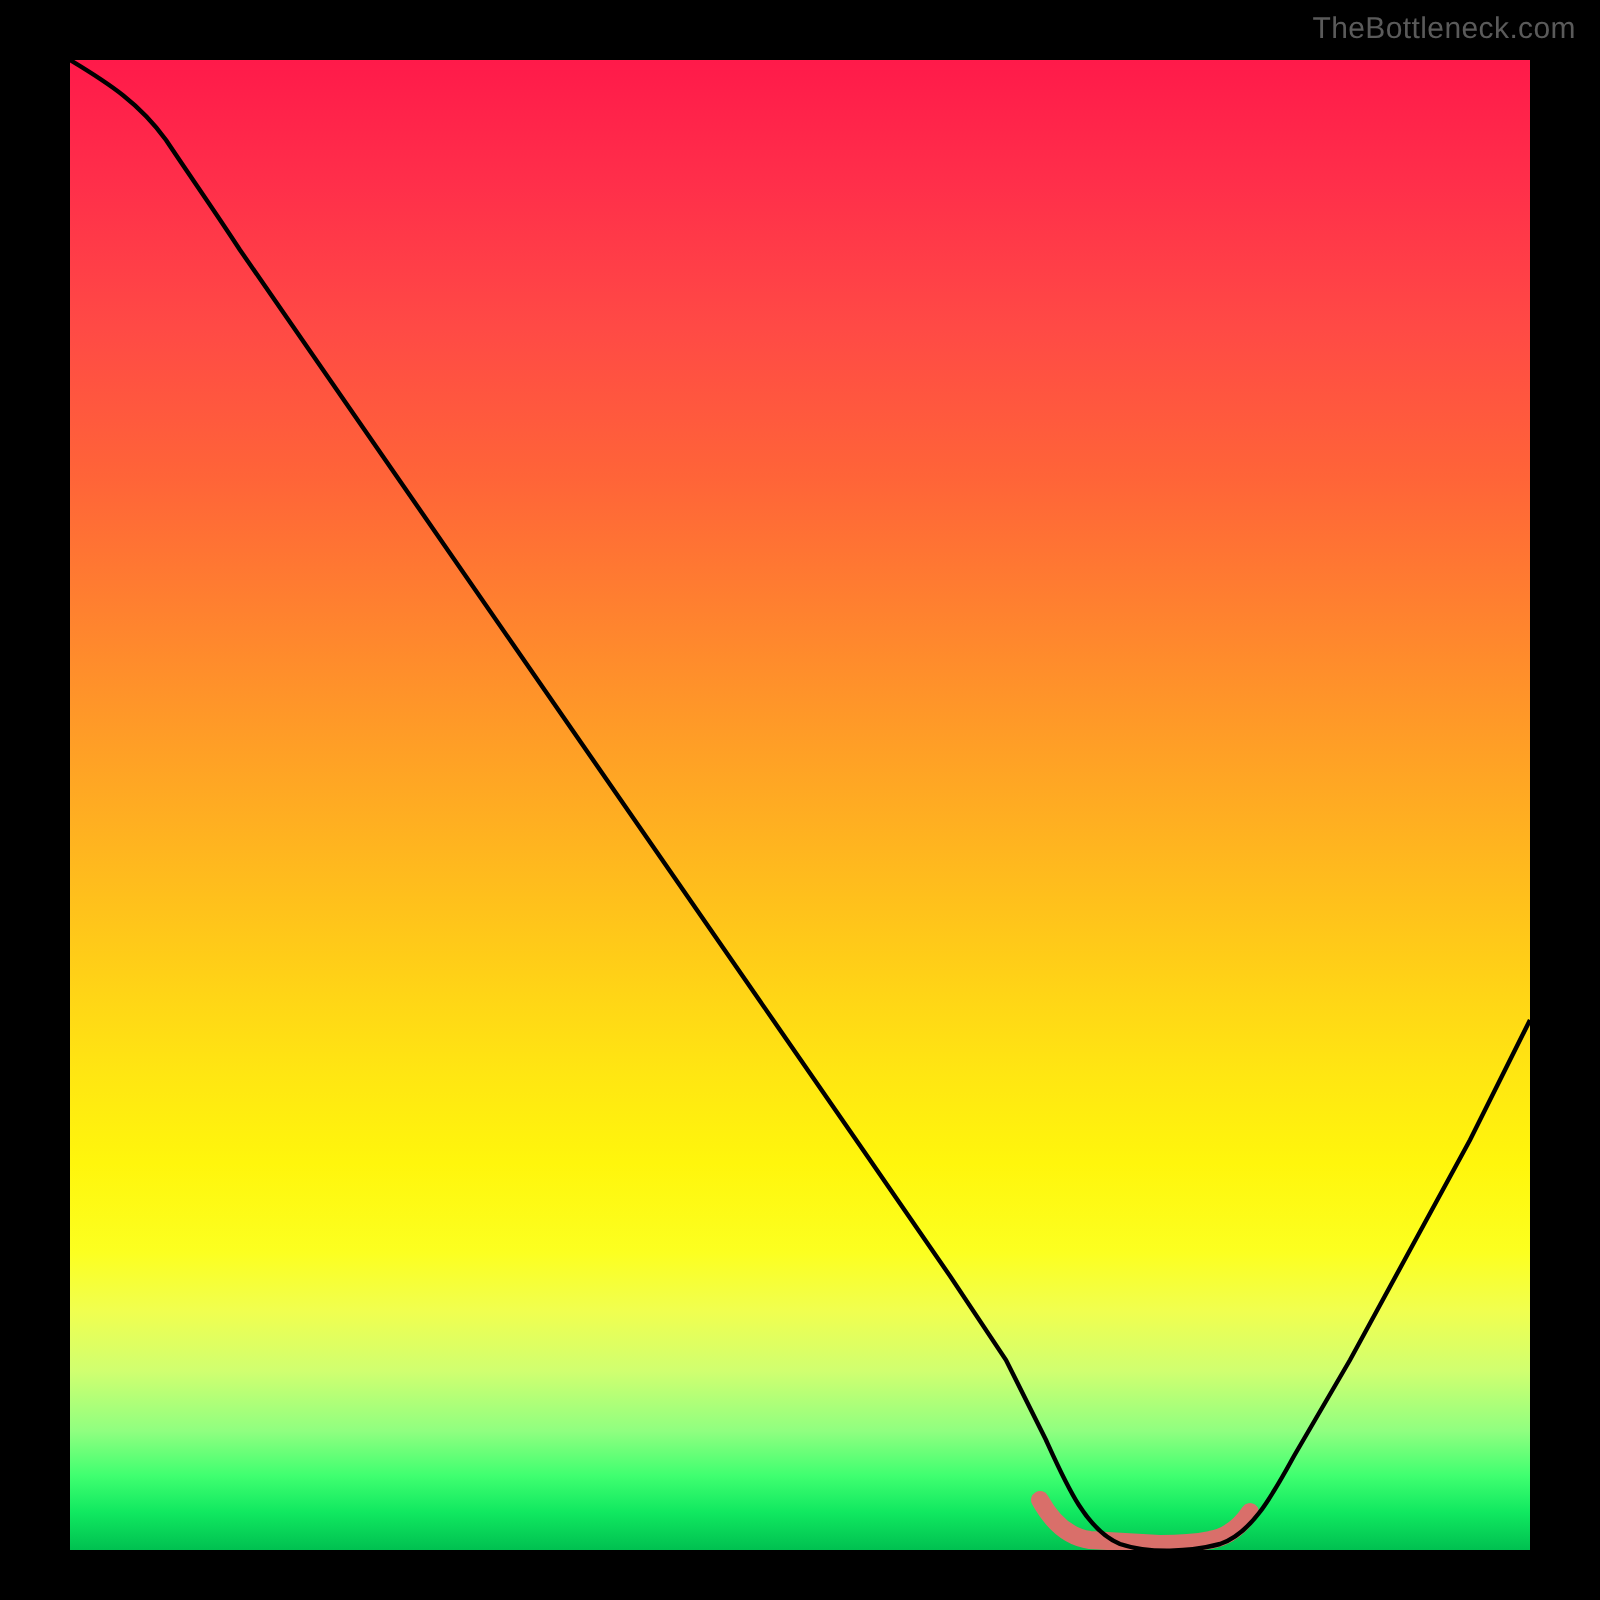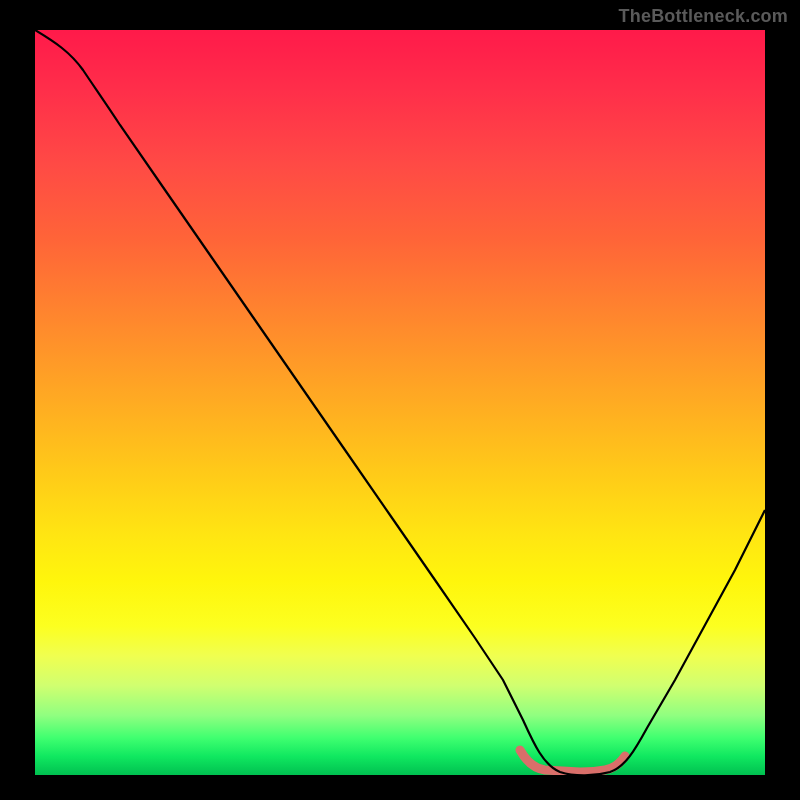--- a/index.html
+++ b/index.html
@@ -9,22 +9,22 @@
     background: #000000;
     position: relative;
     overflow: hidden;
     font-family: Arial, sans-serif;
   }
   .watermark {
     position: absolute;
     top: 6px;
     right: 12px;
     color: #5a5a5a;
-    font-size: 18px;
-    font-weight: 700;
+    font-size: 15px;
+    font-weight: 400;
     z-index: 10;
     letter-spacing: 0.2px;
   }
   .plot-area {
     position: absolute;
     left: 35px;
     top: 30px;
     width: 730px;
     height: 745px;
   }

